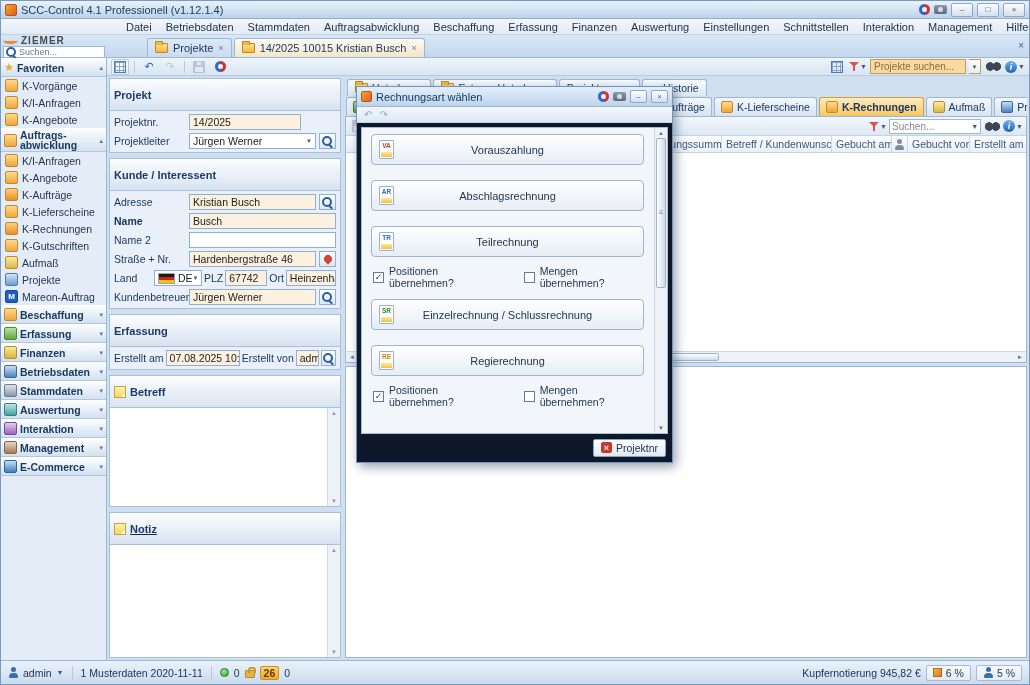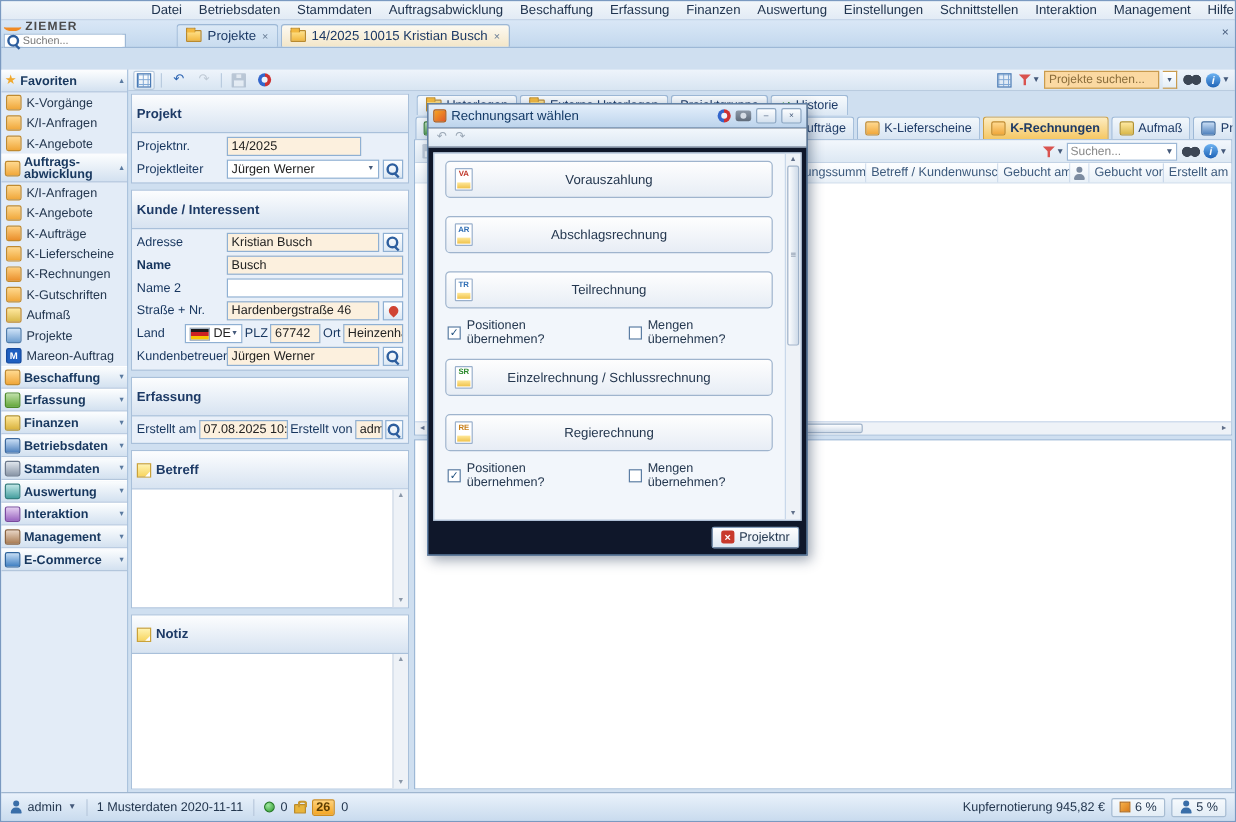--- a/index.html
+++ b/index.html
@@ -134,21 +134,21 @@
   .flabel{width:72px;flex:0 0 auto;color:#16355e;font-size:10.5px;white-space:nowrap;}
   .flabel.b{font-weight:bold;}
   .flabel.auto{width:auto;}
   .fin{height:16px;border:1px solid #8fb0d3;background:#fcf0de;display:flex;align-items:center;padding:0 3px;font-size:10.5px;color:#222;overflow:hidden;white-space:nowrap;}
   .fin.white{background:#fff;}
   .fin.grow{flex:1;}
   .fbtn{width:17px;height:16px;flex:0 0 auto;border:1px solid #8fb0d3;background:linear-gradient(#fff,#dce8f4);display:flex;align-items:center;justify-content:center;}
   .carr{margin-left:auto;font-size:6px;color:#44597a;}
   .memo-sec{display:flex;flex-direction:column;}
   #betreff-sec{height:132px;}
-  #notiz-sec{flex:1;margin-bottom:0;}
+  #notiz-sec{flex:1;margin-bottom:0;text-decoration:underline;}
   .memo{flex:1;background:#fff;position:relative;}
   .memo-sb{position:absolute;right:0;top:0;bottom:0;width:13px;background:#eef2f7;border-left:1px solid #d0dae6;display:flex;flex-direction:column;justify-content:space-between;align-items:center;padding:2px 0;color:#8a97a8;font-size:6px;}
 
   
   .content{flex:1;display:flex;flex-direction:column;overflow:hidden;}
   .tabs1{height:18px;display:flex;align-items:flex-end;gap:2px;padding-left:2px;}
   .tab1{height:17px;display:flex;align-items:center;gap:4px;padding:0 7px;border:1px solid #9db8d6;border-bottom:none;border-radius:3px 3px 0 0;background:linear-gradient(#f7fafd,#dce8f4);color:#1d3a66;white-space:nowrap;font-size:10.5px;cursor:default;}
   .tabs2{height:20px;display:flex;align-items:flex-end;gap:2px;padding-left:1px;}
   .tab2{height:19px;display:flex;align-items:center;gap:4px;padding:0 6px;border:1px solid #9db8d6;border-bottom:none;border-radius:3px 3px 0 0;background:linear-gradient(#f3f8fc,#d7e4f2);white-space:nowrap;font-size:10.5px;color:#1d3a66;cursor:default;}
   .tab2.active{background:linear-gradient(#fdecc0,#f5c763);border-color:#cf9f3e;font-weight:bold;}
@@ -198,20 +198,35 @@
   .statusbar{position:absolute;left:0;right:0;bottom:0;height:24px;background:linear-gradient(#eaf2fb,#c9dbee);border-top:1px solid #9fb6cf;display:flex;align-items:center;gap:5px;padding:0 7px;font-size:10.5px;color:#24374f;}
   .ssep{width:1px;height:14px;background:#b8c9dc;margin:0 3px;}
   .badge-amber{background:linear-gradient(#ffd27a,#f5a623);border:1px solid #cf8d1e;border-radius:2px;padding:0 3px;font-weight:bold;color:#5b3c00;}
   .sbox{display:flex;align-items:center;gap:4px;border:1px solid #a7bcd2;background:linear-gradient(#f6fafd,#e3edf6);height:16px;padding:0 6px;border-radius:2px;}
 </style>
 </head>
 <body>
 
 <div id="app">
 
+  <div class="titlebar">
+    <span class="ic ic-app"></span>
+    <span class="title-text">SCC-Control 4.1 Professionell (v1.12.1.4)</span>
+    <span class="ic ic-swirl"></span>
+    <span class="ic ic-cam"></span>
+    <span class="winbtn">
+        <span class="g g-min"></span>
+      </span>
+    <span class="winbtn">
+        <span class="g g-max"></span>
+      </span>
+    <span class="winbtn">
+        <span class="g g-close"></span>
+      </span>
+  </div>
 
   <div class="menubar">
 
   <span class="menu-item">
         <span>Datei</span>
       </span>
       <span class="menu-item">
         <span>Betriebsdaten</span>
       </span>
       <span class="menu-item">

